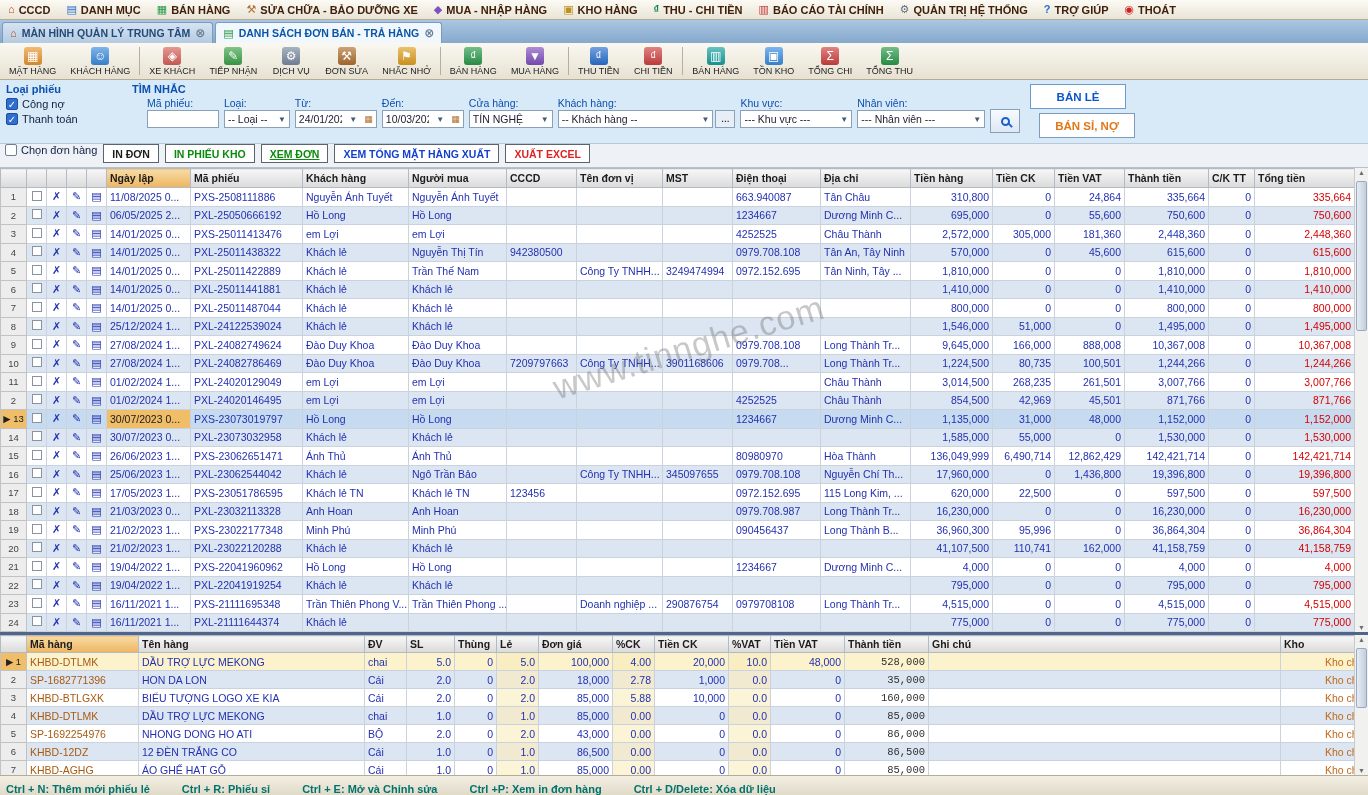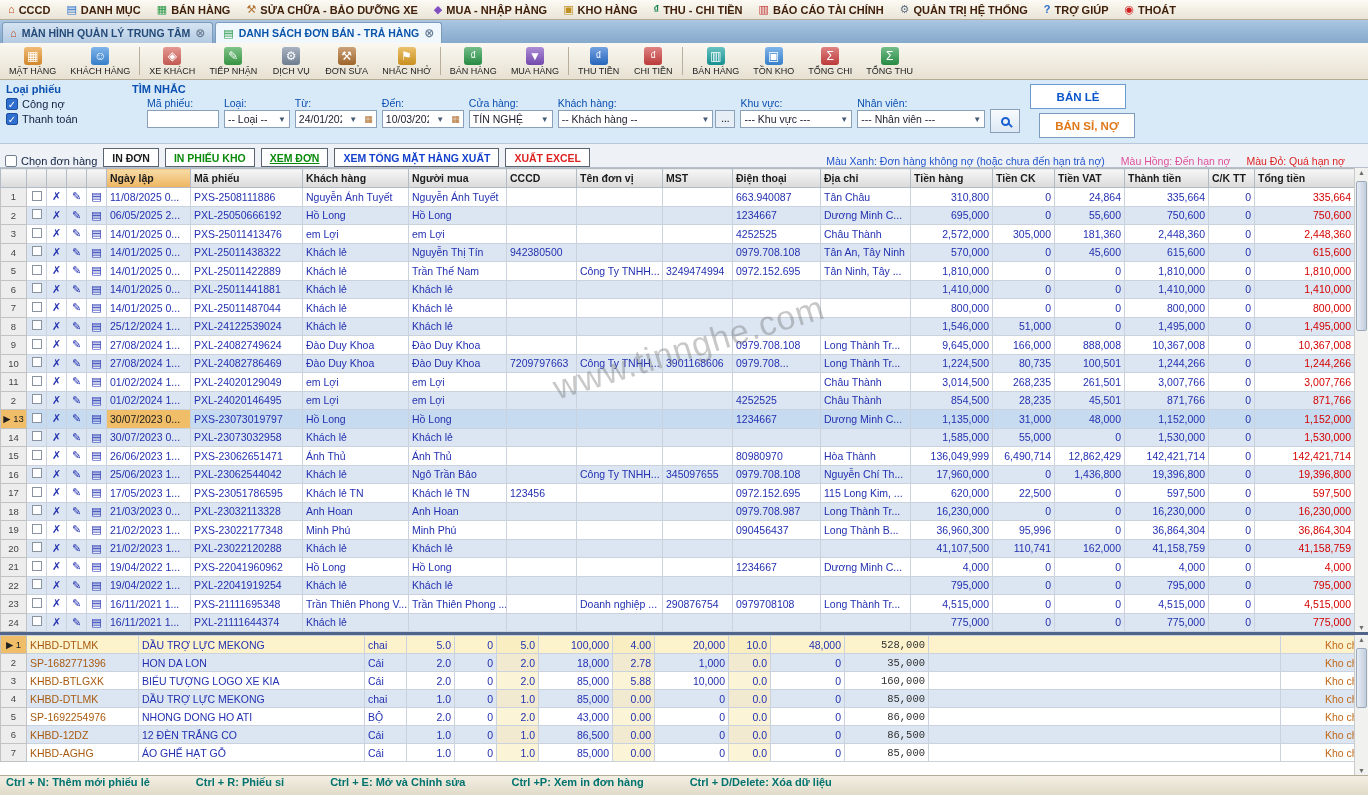--- a/index.html
+++ b/index.html
@@ -48,21 +48,21 @@
   .more-btn{width:20px;height:18px;border:1px solid #8aa0b8;background:#e8eef6;font-size:10px;text-align:center;line-height:16px;cursor:default;}
   .searchbtn{width:30px;height:24px;margin-top:12px;border:1px solid #8aa0b8;background:linear-gradient(#f8fbff,#dce8f4);display:flex;align-items:center;justify-content:center;cursor:default;}
   .mag{display:inline-block;width:9px;height:9px;border:2px solid #1a5fd0;border-radius:50%;position:relative;}
   .mag::after{content:'';position:absolute;width:6px;height:2px;background:#1a5fd0;transform:rotate(45deg);right:-5px;bottom:-2px;}
   .fp-right{margin-left:10px;display:flex;flex-direction:column;gap:4px;padding-top:1px;}
   .btn-side{width:96px;height:25px;background:#fff;border:1px solid #7d9cbd;font-weight:bold;font-size:11.5px;font-family:inherit;cursor:default;}
   .btn-banle{color:#0a55cc;border-color:#6a9ad0;}
   .btn-bansi{color:#e07818;margin-left:9px;}
 
   
-  .actionsrow{flex:0 0 24px;background:#eef2f7;display:flex;align-items:flex-end;gap:6px;padding:0 5px;border-bottom:1px solid #b8c0cc;font-size:11px;}
+  .actionsrow{flex:0 0 24px;background:#eef2f7;display:flex;align-items:flex-start;gap:6px;padding:0 5px;border-bottom:1px solid #b8c0cc;font-size:11px;}
   .actionsrow .cb-row{margin-top:0;}
   .act-btn{height:19px;background:#fff;border:1px solid #5a6470;font-weight:bold;font-size:10.5px;padding:0 8px;font-family:inherit;white-space:nowrap;cursor:default;}
   .legend{margin-left:auto;display:flex;gap:16px;font-size:10.5px;padding-right:18px;white-space:nowrap;}
 
   
   .orders-wrap{flex:0 0 464px;position:relative;background:#fff;overflow:hidden;}
   .detail-wrap{flex:0 0 143px;position:relative;background:#fff;overflow:hidden;border-top:3px solid #51648a;}
   table.grid{border-collapse:collapse;table-layout:fixed;width:1354px;}
   .grid th{height:19px;background:linear-gradient(#f7f7f7,#dadada);border:1px solid #b2bac6;font-weight:bold;font-size:10.5px;color:#1c1c1c;padding:0 3px;text-align:left;overflow:hidden;white-space:nowrap;}
   .grid th.sorted{background:linear-gradient(#f8dba6,#eeb560);}
@@ -90,21 +90,21 @@
   td.c-dark{color:#303030;font-family:Liberation Mono, monospace;}
 
   .vscroll{position:absolute;top:0;right:0;bottom:0;width:14px;background:#f1f1ef;border-left:1px solid #cacaca;font-size:7px;color:#707070;text-align:center;}
   .vs-up{position:absolute;top:1px;left:0;width:13px;}
   .vs-dn{position:absolute;bottom:1px;left:0;width:13px;}
   .vs-thumb{position:absolute;left:1px;width:11px;background:linear-gradient(90deg,#e6ecf4,#c2cedc);border:1px solid #9aaabc;border-radius:2px;}
 
   .watermark{position:absolute;left:548px;top:160px;font-size:34px;color:rgba(110,110,110,.38);transform:rotate(-17deg);pointer-events:none;letter-spacing:1px;}
 
   
-  .statusbar{flex:0 0 20px;background:linear-gradient(#f3efe3,#e0dac8);border-top:1px solid #b5ac97;display:flex;align-items:flex-start;gap:46px;padding:0 6px;font-size:11px;font-weight:bold;color:#00736e;white-space:nowrap;}
+  .statusbar{flex:0 0 20px;background:linear-gradient(#f3efe3,#e0dac8);border-top:1px solid #b5ac97;display:flex;align-items:flex-end;gap:32px;padding:0 6px;font-size:11px;font-weight:bold;color:#00736e;white-space:nowrap;}
 </style>
 </head>
 <body>
 
 <div class="app">
 
   <div class="menubar" id="menubar">
       <div class="menu-item">
         <span class="mi" style="color:#c05020">⌂</span>
         <span>CCCD</span>
@@ -320,25 +320,20 @@
       <span class="cb un"></span>
       <span>Chọn đơn hàng</span>
     </label>
     <span id="action-buttons" style="display:flex;gap:6px;align-items:center">
         <button class="act-btn" style="color: rgb(26, 26, 26);">IN ĐƠN</button>
         <button class="act-btn" style="color: rgb(10, 138, 10);">IN PHIẾU KHO</button>
         <button class="act-btn" style="color: rgb(10, 138, 10); text-decoration: underline;">XEM ĐƠN</button>
         <button class="act-btn" style="color: rgb(20, 64, 204);">XEM TỔNG MẶT HÀNG XUẤT</button>
         <button class="act-btn" style="color: rgb(221, 34, 34);">XUẤT EXCEL</button>
       </span>
-    <span class="legend" id="legend">
-        <span style="color: rgb(34, 85, 204);">Màu Xanh: Đơn hàng không nợ (hoặc chưa đến hạn trả nợ)</span>
-        <span style="color: rgb(224, 80, 154);">Màu Hồng: Đến hạn nợ</span>
-        <span style="color: rgb(221, 34, 34);">Màu Đỏ:  Quá hạn nợ</span>
-      </span>
   </div>
 
   <div class="orders-wrap">
     <table class="grid" id="orders">
         <colgroup>
           <col style="width:26px">
           <col style="width:20px">
           <col style="width:20px">
           <col style="width:20px">
           <col style="width:20px">
@@ -632,21 +627,21 @@
             <td class="">01/02/2024 1...</td>
             <td class="">PXL-24020146495</td>
             <td class="">em Lợi</td>
             <td class="">em Lợi</td>
             <td class=""></td>
             <td class=""></td>
             <td class=""></td>
             <td class="">4252525</td>
             <td class="">Châu Thành</td>
             <td class="num">854,500</td>
-            <td class="num">28,235</td>
+            <td class="num">42,969</td>
             <td class="num">45,501</td>
             <td class="num">871,766</td>
             <td class="num">0</td>
             <td class="num total">871,766</td>
           </tr>
           <tr class=" sel">
             <td class="gut selg">▶ 13</td>
             <td class="ic"><span class="cbx"></span></td>
             <td class="ic ic-del">✗</td>
             <td class="ic ic-edit">✎</td>
@@ -932,20 +927,37 @@
           <col style="width:74px">
           <col style="width:42px">
           <col style="width:74px">
           <col style="width:42px">
           <col style="width:74px">
           <col style="width:84px">
           <col style="width:352px">
           <col style="width:74px">
         </colgroup>
         <tbody>
+          <tr>
+            <th class="gut"></th>
+            <th class="sorted">Mã hàng</th>
+            <th class="">Tên hàng</th>
+            <th class="">ĐV</th>
+            <th class="">SL</th>
+            <th class="">Thùng</th>
+            <th class="">Lẻ</th>
+            <th class="">Đơn giá</th>
+            <th class="">%CK</th>
+            <th class="">Tiền CK</th>
+            <th class="">%VAT</th>
+            <th class="">Tiền VAT</th>
+            <th class="">Thành tiền</th>
+            <th class="">Ghi chú</th>
+            <th class="">Kho</th>
+          </tr>
           <tr class=" dsel">
             <td class="gut selg">▶ 1</td>
             <td class="c-code">KHBD-DTLMK</td>
             <td class="">DẦU TRỢ LỰC MEKONG</td>
             <td class="">chai</td>
             <td class="num">5.0</td>
             <td class="num">0</td>
             <td class="num cream">5.0</td>
             <td class="num">100,000</td>
             <td class="num cream">4.00</td>

